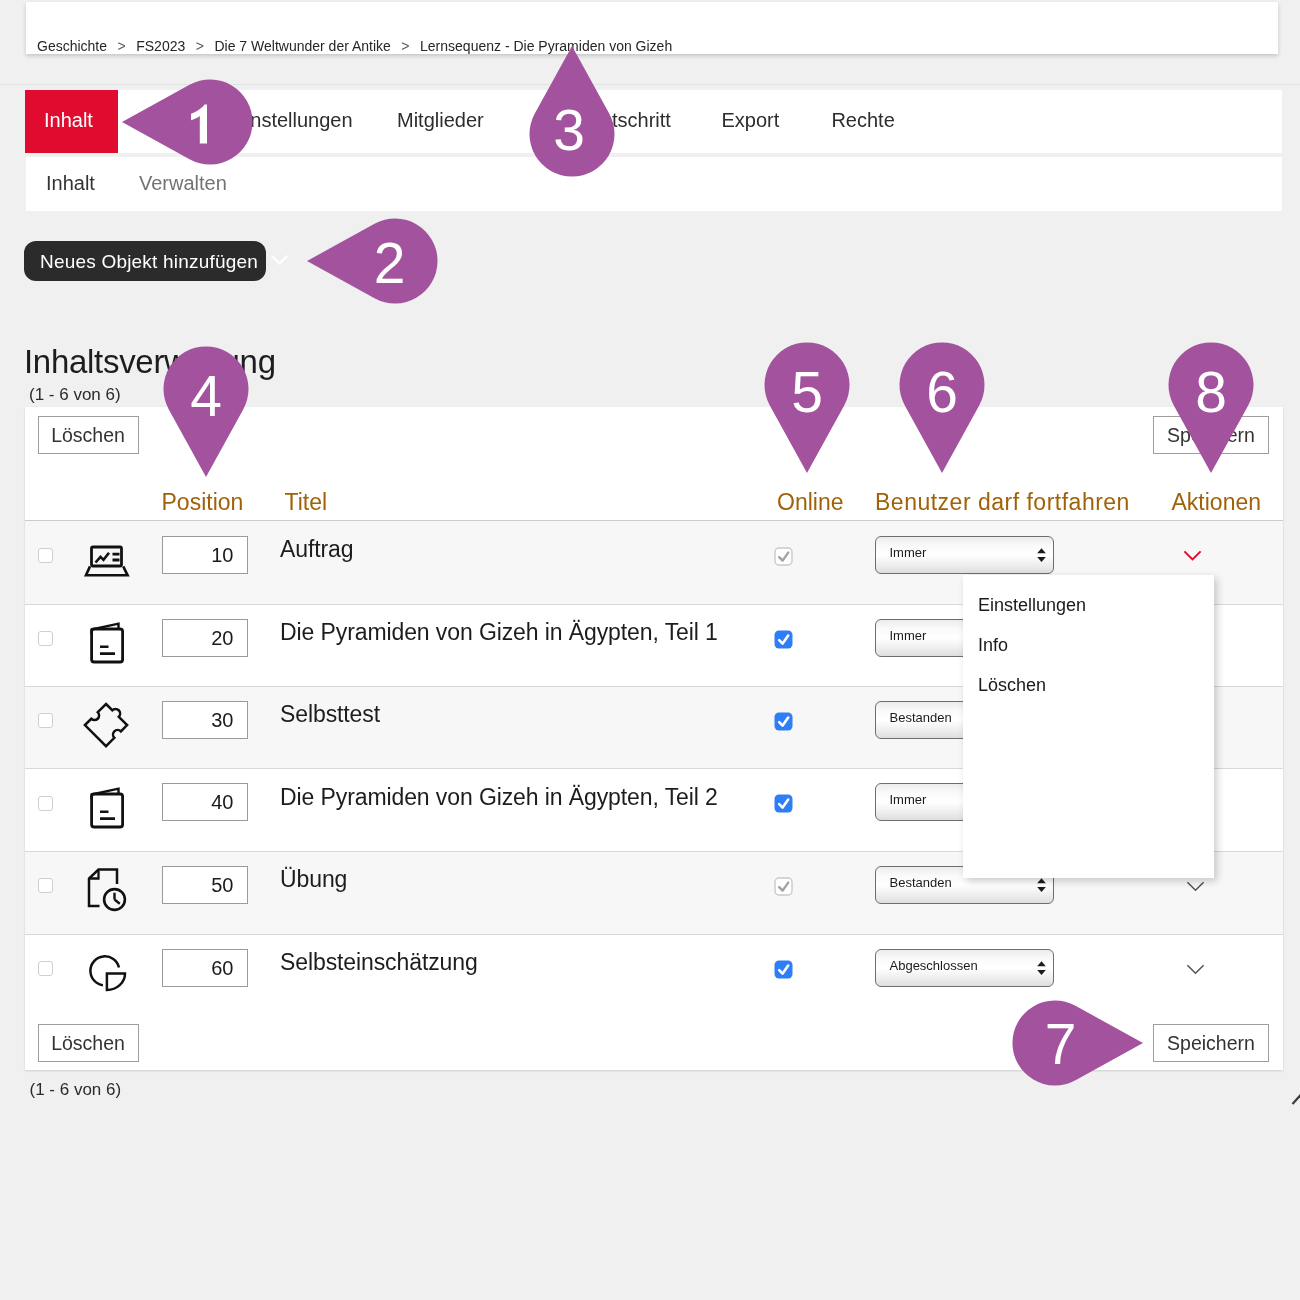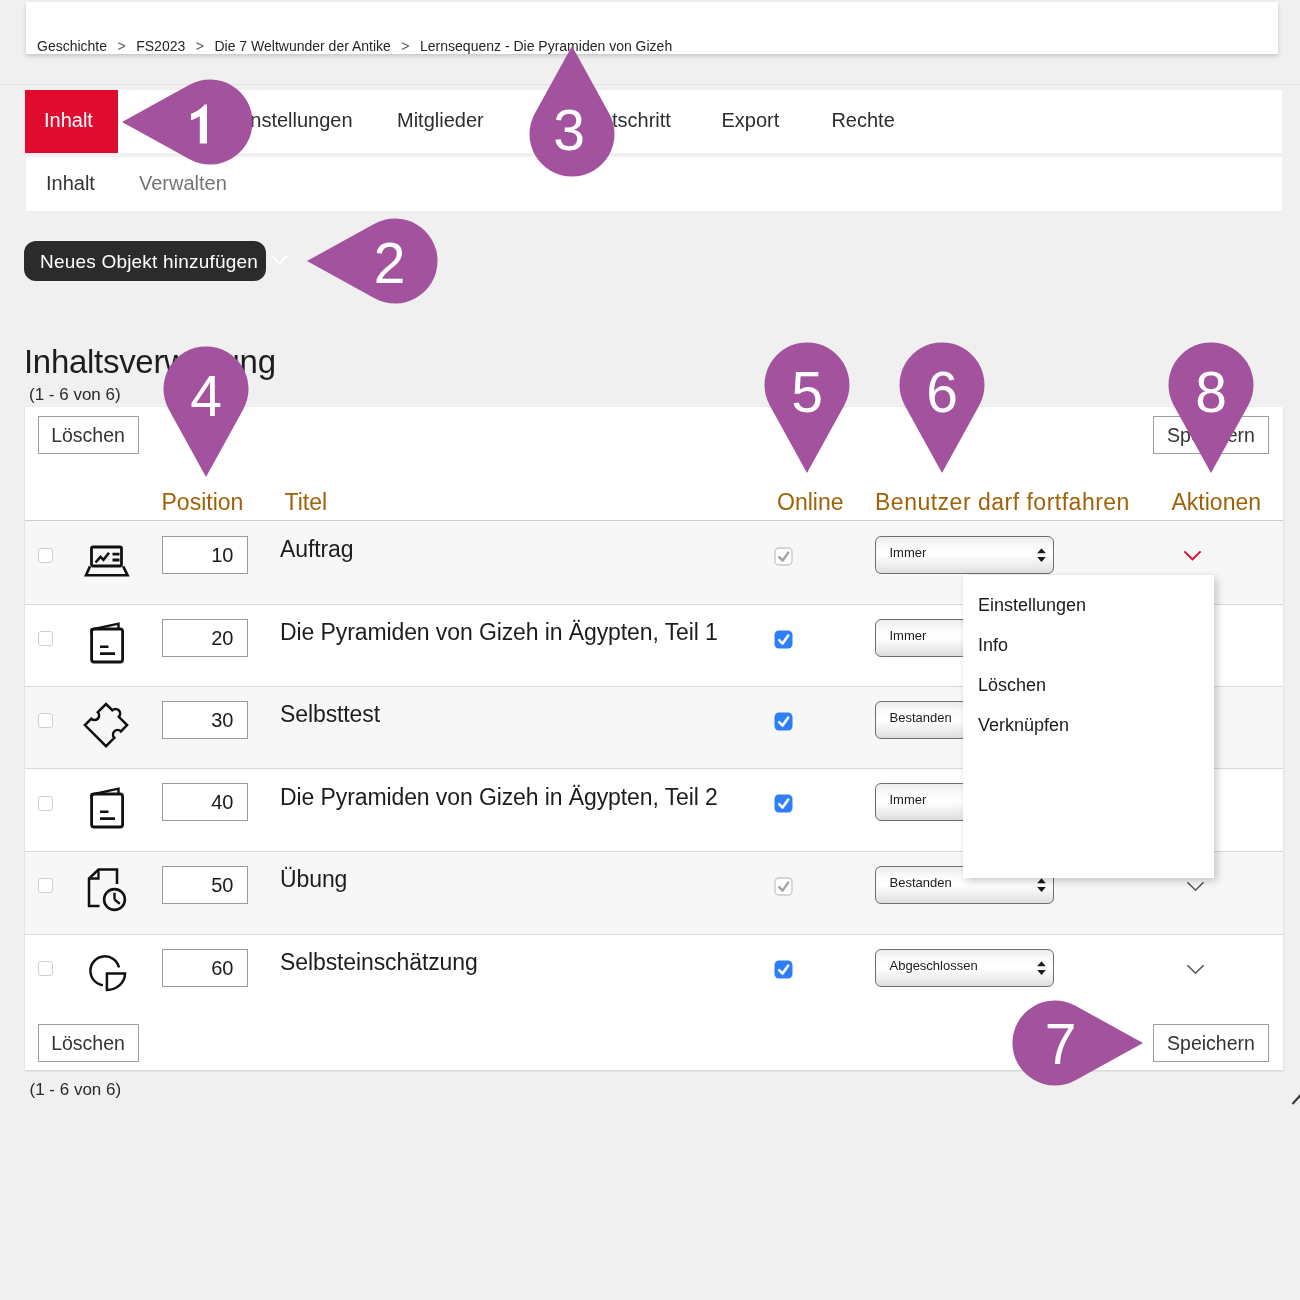--- a/index.html
+++ b/index.html
@@ -216,21 +216,20 @@
     <path d="M1.4 1.2 L9.5 9.2 L17.6 1.2" fill="none" stroke="#555" stroke-width="1.6"></path>
   </svg>
 
 <div class="btn" style="left:37.5px;top:1024px;width:101px;height:38px;line-height:36px">Löschen</div>
 <div class="btn" style="left:1153px;top:1024px;width:116px;height:38px;line-height:36px">Speichern</div>
 
 <div class="abs" id="menu">
 <div>Einstellungen</div>
     <div>Info</div>
     <div>Löschen</div>
-    <div>Verknüpfen</div>
 </div>
 
 <div id="markers"></div>
 <svg class="marker" style="left:124px;top:35.599999999999994px">
     <path d="M86 174 L48.8 106.5 A42.5 42.5 0 1 1 123.2 106.5 Z" transform="rotate(90 86 86)"></path>
     <path d="M83 68.5 V107.5 H75.8 V80 C73 82 70 83.5 67 84.3 V77.8 C72.5 75.8 78 72.3 80.5 68.5 Z" style="fill:#fff"></path>
   </svg>
 <svg class="marker" style="left:309px;top:174.5px">
     <path d="M86 174 L48.8 106.5 A42.5 42.5 0 1 1 123.2 106.5 Z" transform="rotate(90 86 86)"></path>
     <text x="80.5" y="108">2</text>

